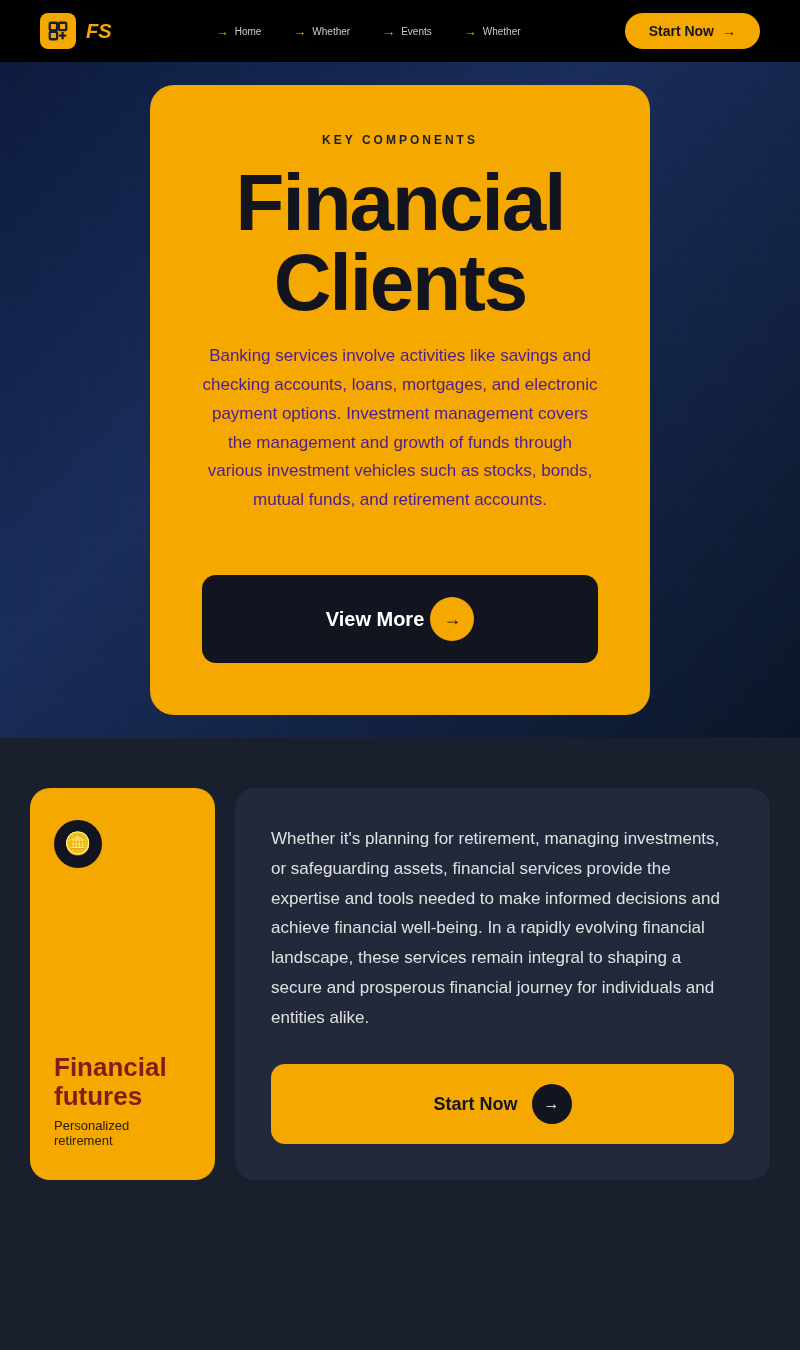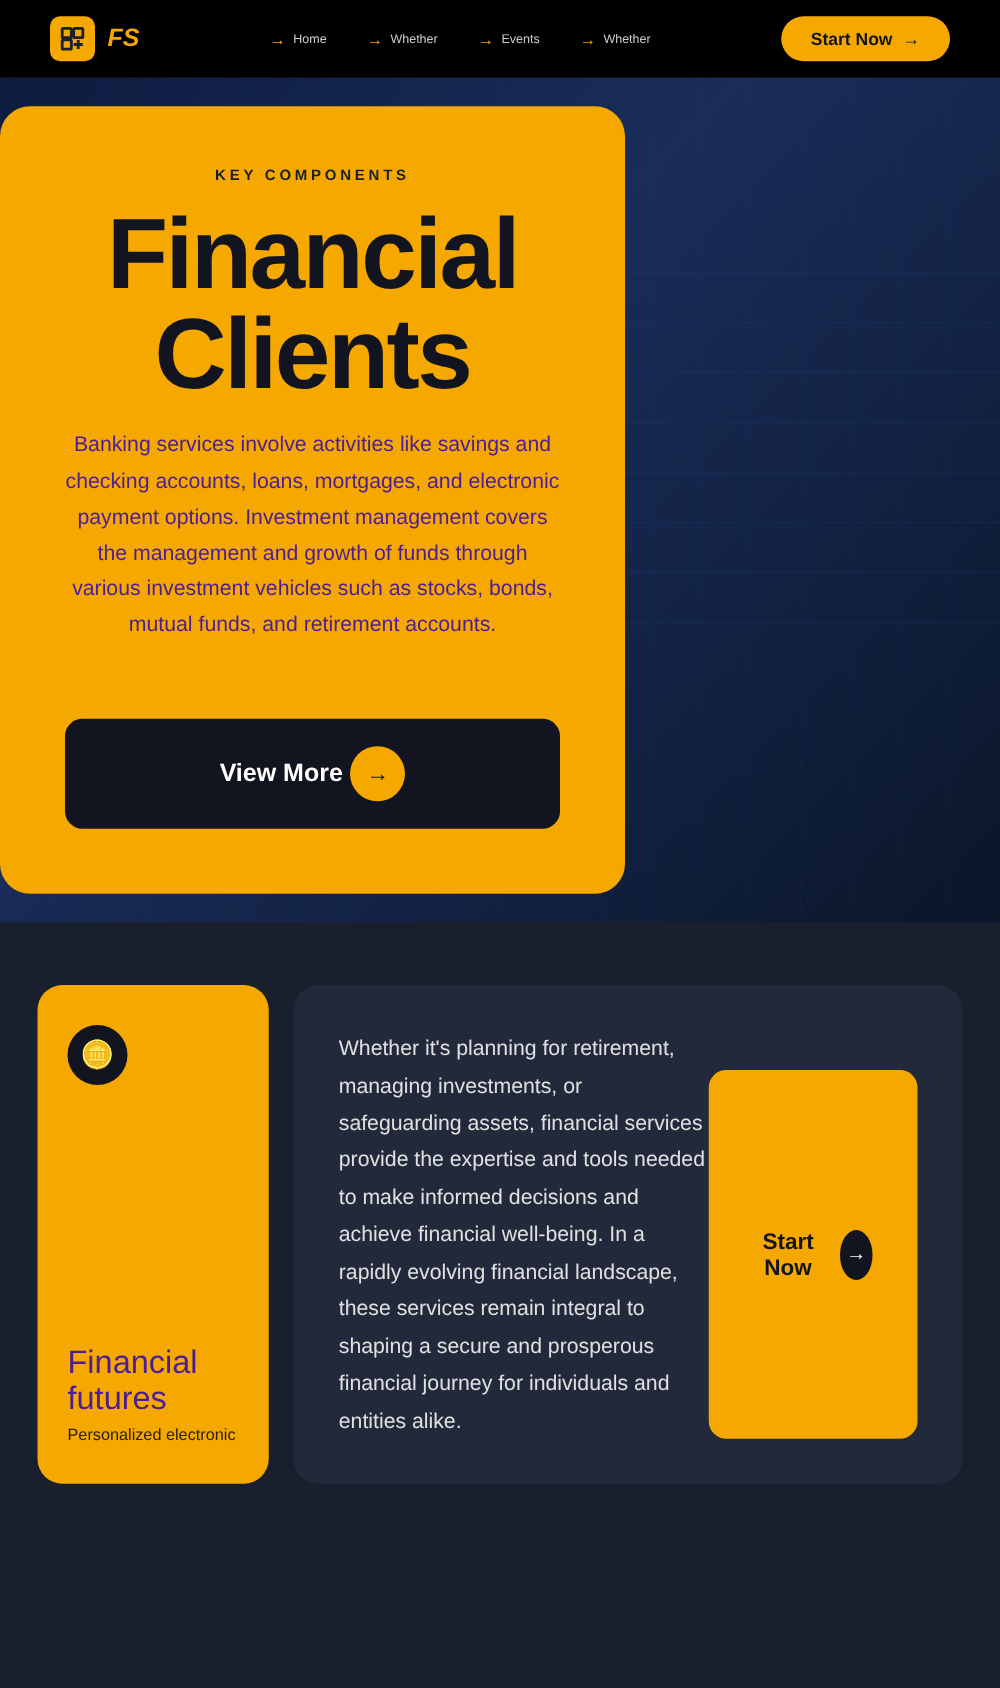--- a/index.html
+++ b/index.html
@@ -88,21 +88,21 @@
       gap: 8px;
     }
 
     
     .hero {
       position: relative;
       height: 676px;
       overflow: hidden;
       display: flex;
       align-items: center;
-      justify-content: flex-start;
+      justify-content: center;
     }
 
     .hero-bg {
       position: absolute;
       inset: 0;
       background: linear-gradient(135deg, #0d1b3e 0%, #1a2d5a 40%, #0a1628 100%);
       z-index: 0;
     }
 
     
@@ -206,39 +206,40 @@
       border-radius: 50%;
       display: flex;
       align-items: center;
       justify-content: center;
       font-size: 22px;
       margin-bottom: auto;
     }
 
     .card-yellow-sm .card-title {
       font-size: 26px;
-      font-weight: 400;
-      color: #4c1d95;
+      font-weight: 700;
+      color: #7f1d1d;
       line-height: 1.1;
       margin-top: 80px;
       margin-bottom: 8px;
     }
 
     .card-yellow-sm .card-sub {
       font-size: 13px;
       color: #2a2010;
       font-weight: 500;
     }
 
     .card-dark-lg {
       background: #22293a;
       border-radius: 20px;
       flex: 1;
       padding: 36px 36px 36px;
       display: flex;
+      flex-direction: column;
       justify-content: space-between;
     }
 
     .card-dark-lg p {
       font-size: 17px;
       color: #e0e0e0;
       line-height: 1.75;
     }
 
     .start-btn {
@@ -321,21 +322,21 @@
       <span class="btn-circle">→</span>
     </button>
   </div>
 </section>
 
 <section class="section2">
   <div class="card-yellow-sm">
     <div class="coin-icon">🪙</div>
     <div>
       <div class="card-title">Financial futures</div>
-      <div class="card-sub">Personalized electronic</div>
+      <div class="card-sub">Personalized retirement</div>
     </div>
   </div>
   <div class="card-dark-lg">
     <p>Whether it's planning for retirement, managing investments, or safeguarding assets, financial services provide the expertise and tools needed to make informed decisions and achieve financial well-being. In a rapidly evolving financial landscape, these services remain integral to shaping a secure and prosperous financial journey for individuals and entities alike.</p>
     <button class="start-btn">
       <span>Start Now</span>
       <span class="btn-circle-dark">→</span>
     </button>
   </div>
 </section>

